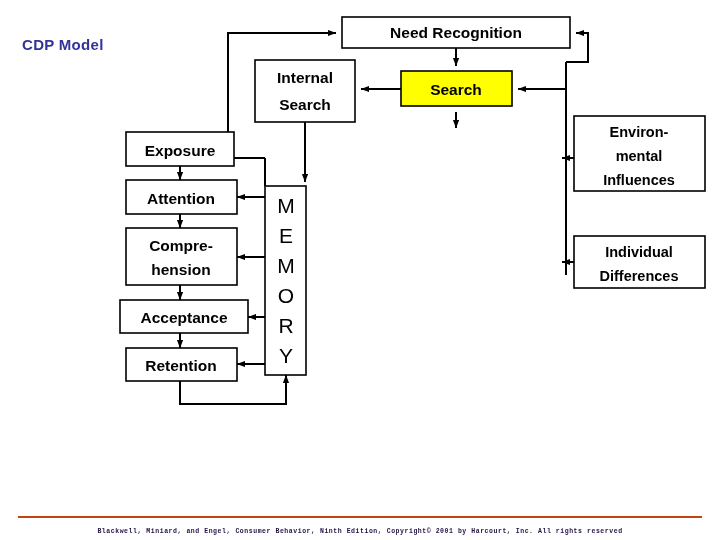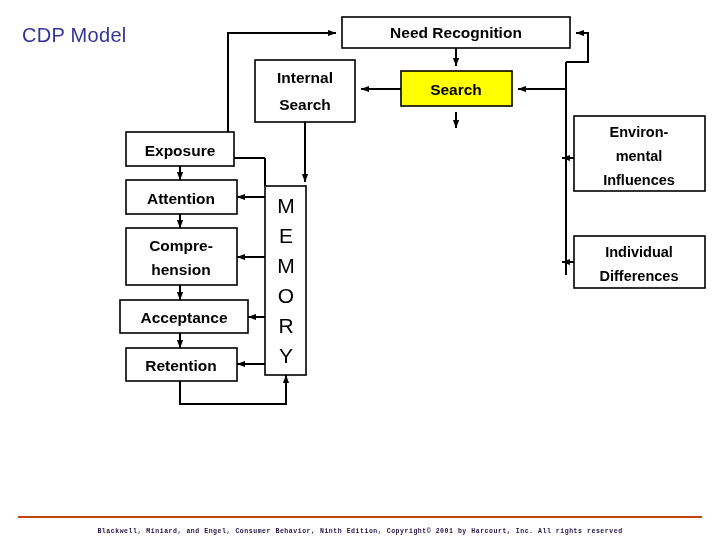--- a/index.html
+++ b/index.html
@@ -17,24 +17,24 @@
   #slide {
     position: absolute;
     left: 0; top: 0;
     width: 720px;
     height: 540px;
     background: #ffffff;
   }
   #page-title {
     position: absolute;
     left: 22px;
-    top: 24px;
-    font-family: "Liberation Sans", sans-serif;
-    font-size: 20px;
-    font-weight: normal;
+    top: 36px;
+    font-family: "Liberation Sans", sans-serif;
+    font-size: 15px;
+    font-weight: bold;
     color: #333399;
     letter-spacing: 0.3px;
     white-space: nowrap;
   }
   #diagram {
     position: absolute;
     left: 0;
     top: 0;
     width: 720px;
     height: 470px;

